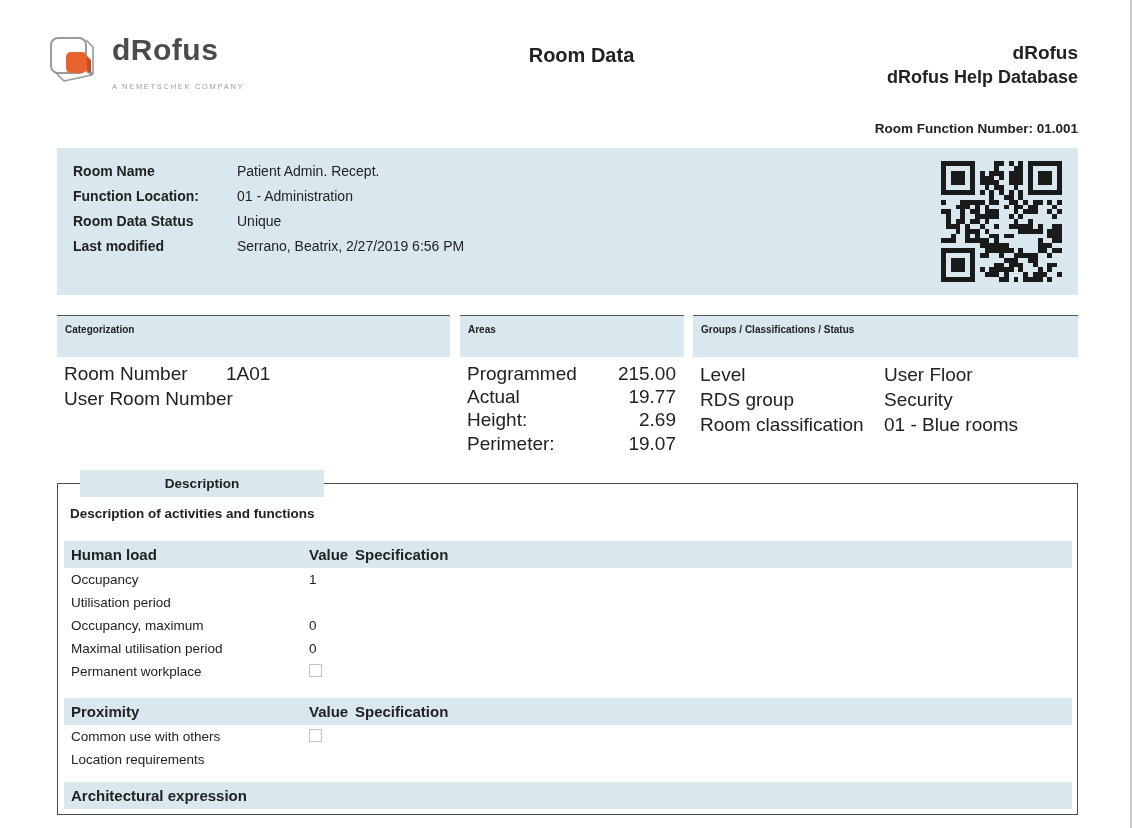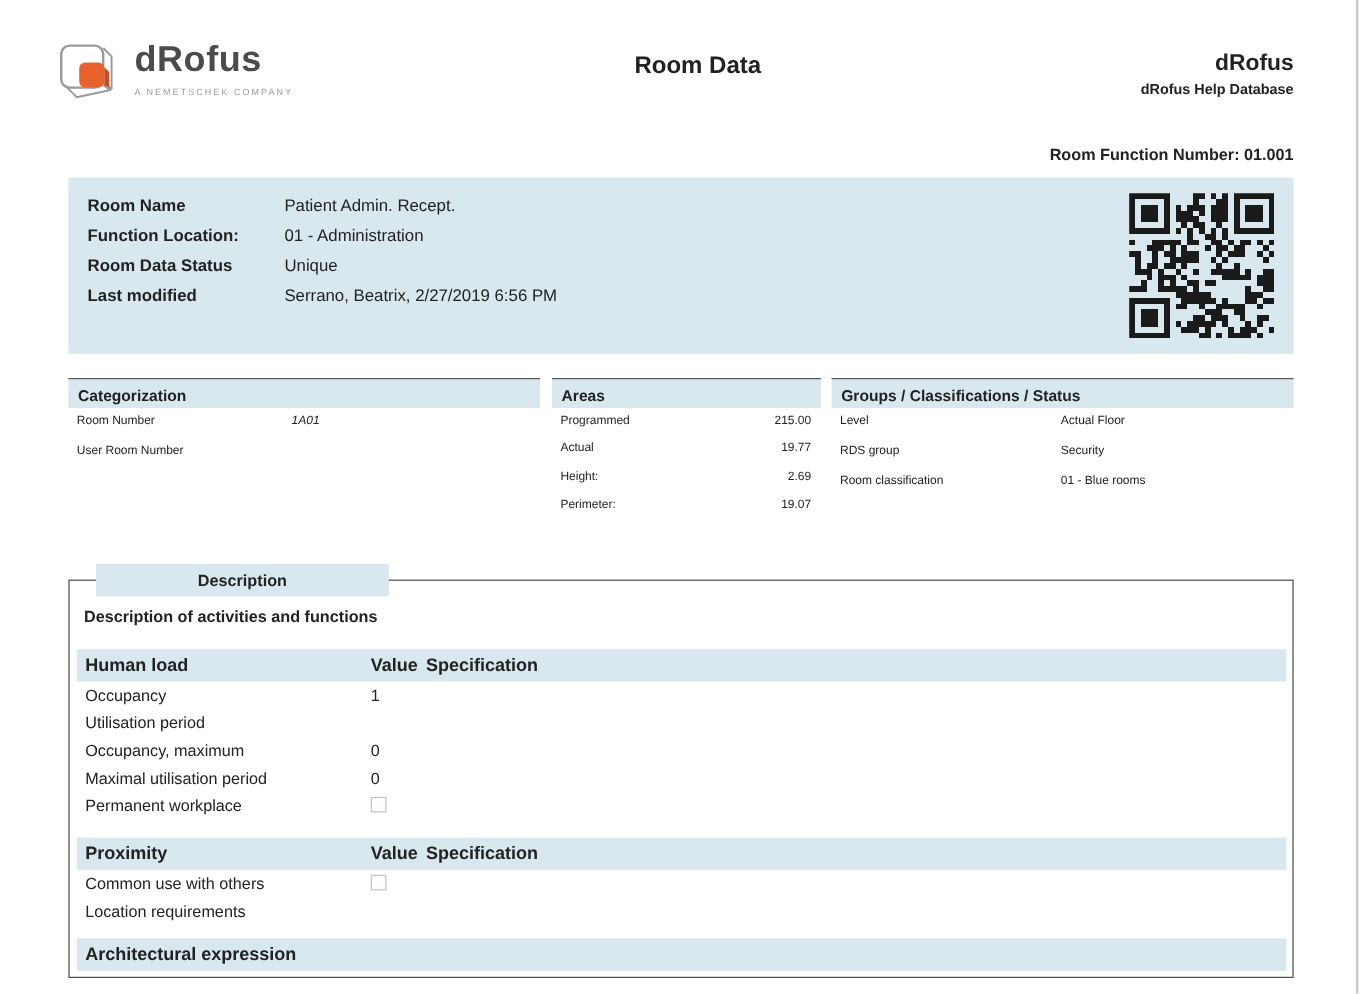--- a/index.html
+++ b/index.html
@@ -17,49 +17,49 @@
     color:var(--text);
     overflow:hidden;
   }
   .page-edge{position:absolute;right:1px;top:0;bottom:0;width:2px;background:#cacaca;}
 
   
   .logo{position:absolute;left:48px;top:32px;display:flex;align-items:flex-start;}
   .logo-icon{width:56px;height:52px;margin-right:8px;}
   .logo-text{display:flex;flex-direction:column;margin-top:2px;}
   .logo-name{font-size:30px;font-weight:600;color:#4b4b4d;letter-spacing:0.5px;line-height:1.05;}
-  .logo-tagline{font-size:7.5px;letter-spacing:1.7px;color:#9e9e9e;margin-top:6px;font-weight:400;}
+  .logo-tagline{font-size:7.5px;letter-spacing:1.7px;color:#9e9e9e;margin-top:16px;font-weight:400;}
 
   .doc-title{position:absolute;left:0;right:0;top:44px;text-align:center;
     font-size:20px;font-weight:700;padding-left:30px;}
 
   .brand-right{position:absolute;right:55px;top:43px;text-align:right;}
   .brand-right .b1{font-size:19px;font-weight:700;line-height:1.1;}
-  .brand-right .b2{font-size:12px;font-weight:600;margin-top:3px;}
+  .brand-right .b2{font-size:18px;font-weight:600;margin-top:3px;}
 
   .rfn{position:absolute;right:55px;top:121px;font-size:13.5px;font-weight:700;}
 
   
   .info-panel{position:absolute;left:57px;top:148px;width:1021px;height:147px;background:var(--band);}
   .info-rows{position:absolute;left:16px;top:11px;}
   .info-row{display:flex;height:24.8px;align-items:center;font-size:14px;}
   .info-row .lbl{width:164px;font-weight:700;}
   .info-row .val{font-weight:400;}
   .qr{position:absolute;right:16px;top:13px;width:121px;height:121px;}
 
   
   .sec{position:absolute;top:315px;}
-  .sec-head{height:25px;background:var(--band);border-top:1px solid #565656;
-    font-size:13px;font-weight:700;line-height:28px;padding-left:8px;}
+  .sec-head{height:42px;background:var(--band);border-top:1px solid #565656;
+    font-size:10px;font-weight:700;line-height:28px;padding-left:8px;}
   .sec-cat{left:57px;width:393px;}
   .sec-areas{left:460px;width:224px;}
   .sec-groups{left:693px;width:385px;}
-  .kv-row{position:relative;height:24.6px;font-size:10px;display:flex;}
+  .kv-row{position:relative;height:24.6px;font-size:19px;display:flex;align-items:center;}
   .kv-row .lbl{margin-left:7px;}
-  .sec-cat .kv-row .val{position:absolute;left:186px;font-style:italic;}
+  .sec-cat .kv-row .val{position:absolute;left:169px;}
   .sec-groups .kv-row{height:25.2px;}
   .sec-groups .kv-row .val{position:absolute;left:191px;}
   .sec-areas .kv-row{height:23.3px;justify-content:space-between;padding:0 8px 0 7px;}
   .sec-areas .kv-row .lbl{margin-left:0;}
   .sec-body{padding-top:5px;}
 
   
   .desc-box{position:absolute;left:57px;top:483px;width:1021px;height:332px;
     border:1px solid var(--border-dark);background:#ffffff;}
   .desc-tab{position:absolute;left:22px;top:-14px;width:244px;height:27px;background:var(--band);
@@ -485,21 +485,21 @@
       <span class="val">19.07</span>
     </div>
   </div>
 </div>
 
 <div class="sec sec-groups">
   <div class="sec-head">Groups / Classifications / Status</div>
   <div class="sec-body">
     <div class="kv-row">
       <span class="lbl">Level</span>
-      <span class="val">Actual Floor</span>
+      <span class="val">User Floor</span>
     </div>
     <div class="kv-row">
       <span class="lbl">RDS group</span>
       <span class="val">Security</span>
     </div>
     <div class="kv-row">
       <span class="lbl">Room classification</span>
       <span class="val">01 - Blue rooms</span>
     </div>
   </div>

